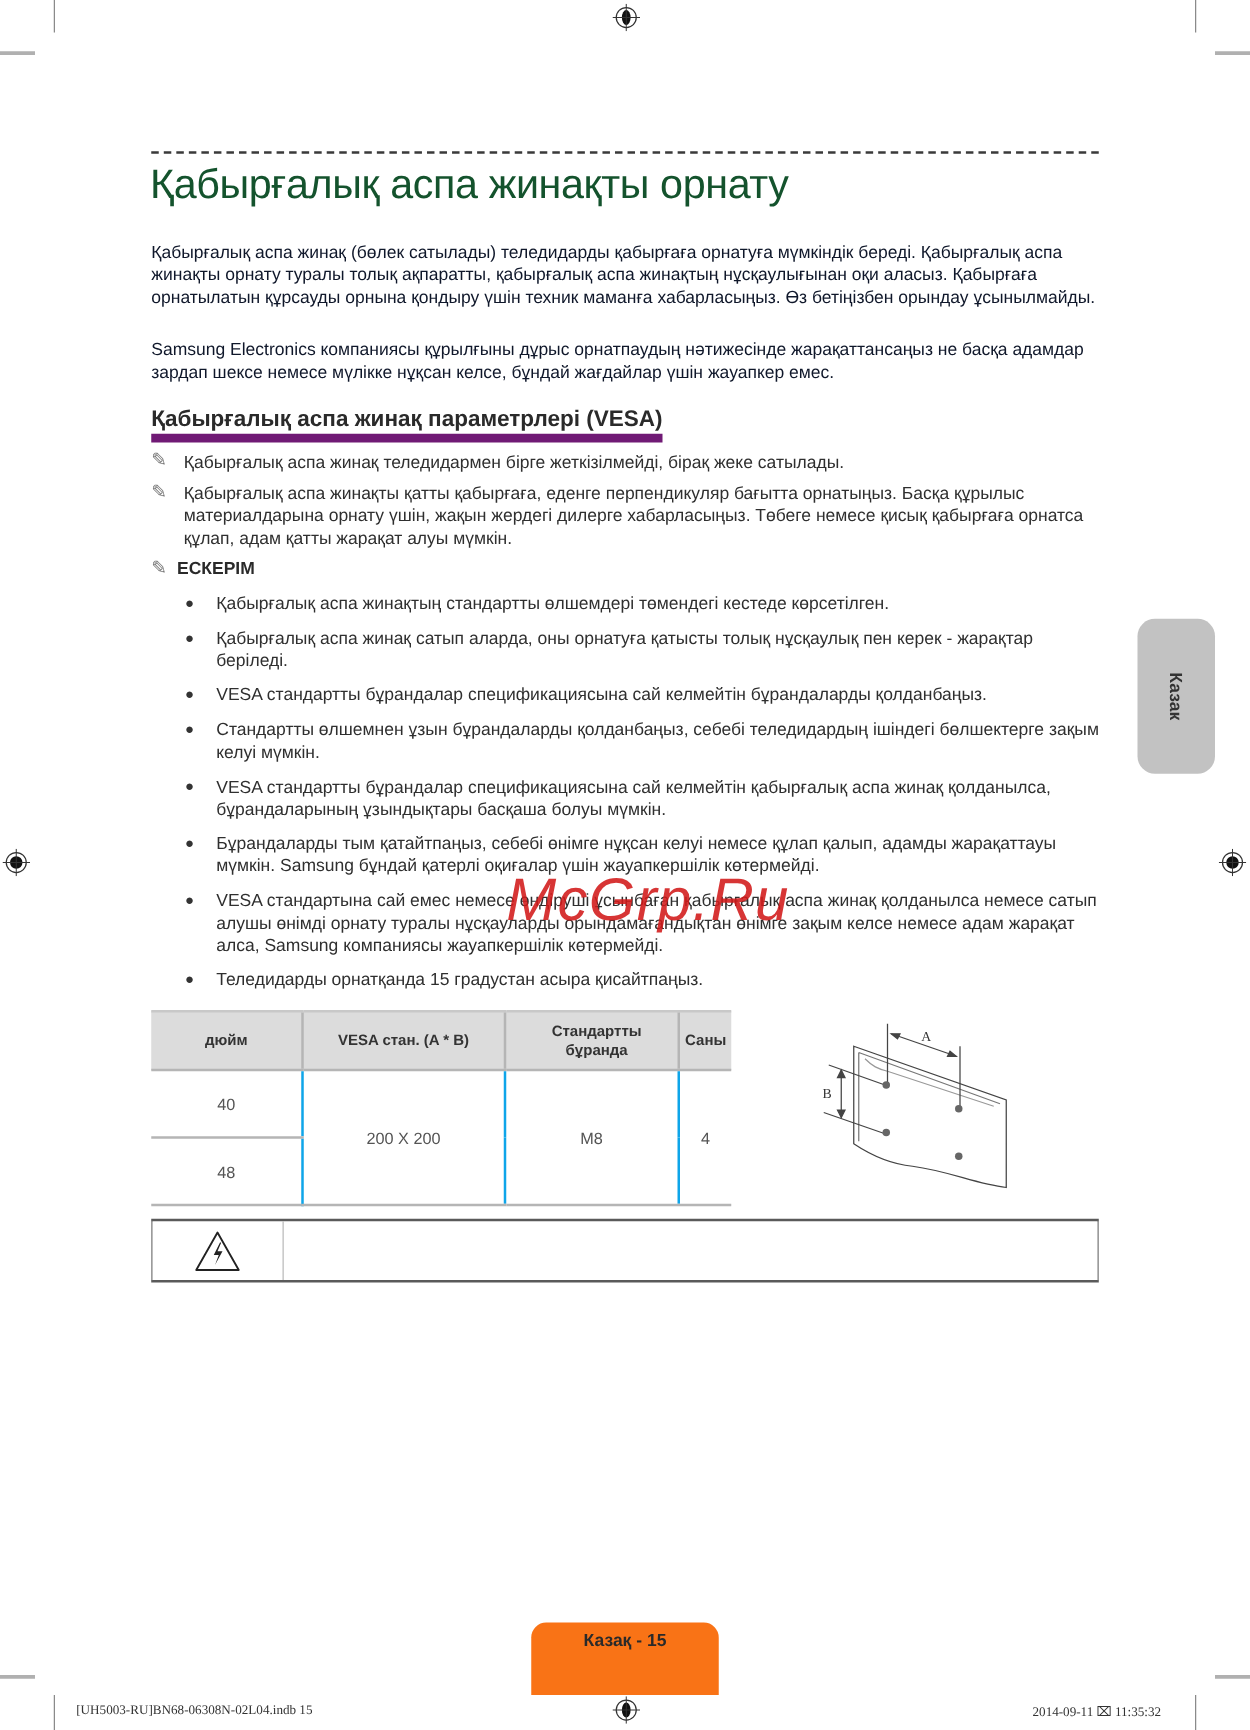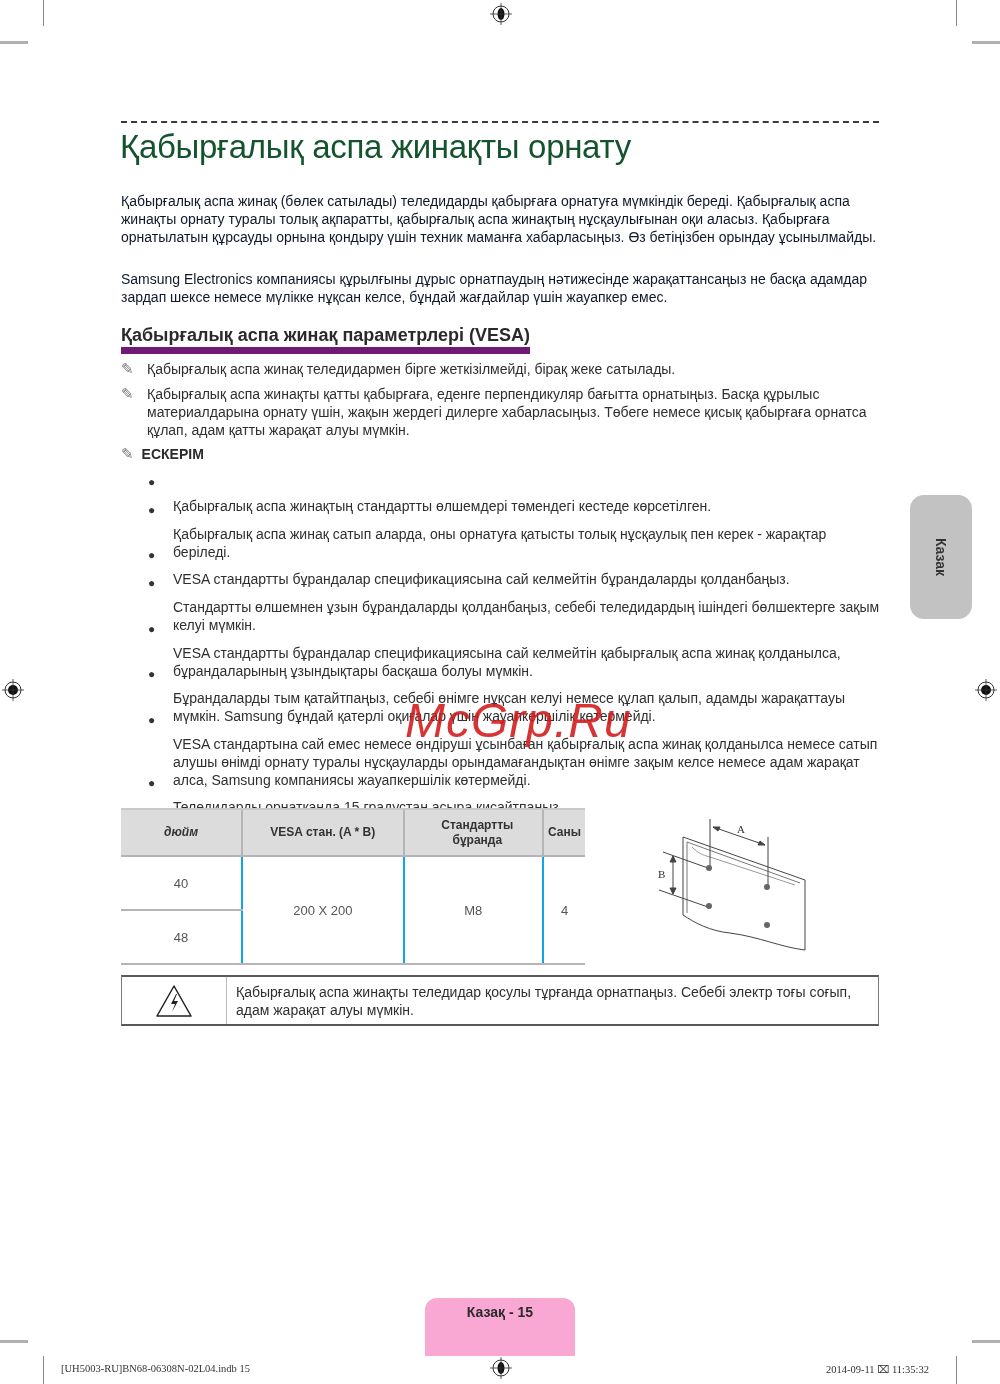--- a/index.html
+++ b/index.html
@@ -51,33 +51,33 @@
   .remark-label {
     position: absolute; left: 121px; top: 445px; font-size: 14px; font-weight: bold; color: #2a2a2a;
   }
   .remark-label .pencil { color: #777; font-weight: normal; font-size: 15px; margin-right: 8px; }
 
   .bullet {
     position: absolute; left: 148px; width: 735px;
     font-size: 14px; line-height: 18px; color: #2f2f2f;
   }
   .bullet .dot { position: absolute; left: 0; top: 0; font-size: 12px; color: #333; }
-  .bullet .txt { display: block; padding-left: 25px; margin-top: 24px; }
+  .bullet .txt { display: block; padding-left: 25px; }
 
   
   .vesa-table {
     position: absolute; left: 121px; top: 808px; width: 464px;
     border-collapse: collapse; font-size: 13px; color: #555;
   }
   .vesa-table th {
     background: #dcdcdc; color: #333; font-weight: bold; font-size: 12px;
     height: 45px; text-align: center; padding: 0 4px; line-height: 15px;
     border-left: 2px solid #b5b5b5; border-top: 2px solid #c8c8c8; border-bottom: 2px solid #b5b5b5;
   }
-  .vesa-table th:first-child { border-left: none; font-style: italic; }
+  .vesa-table th:first-child { border-left: none; }
   .vesa-table td {
     text-align: center; height: 50px; border-left: 2px solid #0ea5e9;
     border-bottom: 2px solid #b5b5b5;
   }
   .vesa-table td.first { border-left: none; }
 
   
   .diagram { position: absolute; left: 640px; top: 805px; width: 180px; height: 160px; }
 
   
@@ -109,21 +109,21 @@
   
   .watermark {
     position: absolute; left: 405px; top: 665px;
     font-size: 48px; color: rgba(210, 25, 25, 0.88); font-style: italic;
     letter-spacing: 1px; white-space: nowrap; margin-top: 28px;
   }
 
   
   .page-tab {
     position: absolute; left: 425px; top: 1298px; width: 150px; height: 58px;
-    background: #f9a8d4; border-radius: 12px 12px 0 0;
+    background: #f97316; border-radius: 12px 12px 0 0;
   }
   .page-tab-label {
     position: absolute; left: 0; right: 0; top: 6px; text-align: center;
     font-size: 14px; font-weight: bold; color: #2a2a2a;
   }
 
   .footer-text {
     position: absolute; top: 1363px; font-family: "Liberation Serif", serif;
     font-size: 10.5px; color: #333; white-space: nowrap;
   }
@@ -269,21 +269,20 @@
   <text x="18" y="73" font-family="Liberation Serif, serif" font-size="11" fill="#333">B</text>
 </svg>
 
 <div class="warn-box">
   <div class="warn-icon-cell">
     <svg width="38" height="34" viewBox="0 0 38 34">
       <path d="M19,2 L36,32 L2,32 Z" fill="none" stroke="#222" stroke-width="1.5" stroke-linejoin="round"></path>
       <path d="M21,10 L16,20 L20,20 L17,28 L23,17 L19,17 L22,10 Z" fill="#222"></path>
     </svg>
   </div>
-  <div class="warn-text">Қабырғалық аспа жинақты теледидар қосулы тұрғанда орнатпаңыз. Себебі электр тоғы соғып, адам жарақат алуы мүмкін.</div>
 </div>
 
 <div class="side-tab">
   <span class="side-tab-label">Казак</span>
 </div>
 
 <div class="watermark">McGrp.Ru</div>
 
 <div class="page-tab">
   <div class="page-tab-label">Казақ - 15</div>

